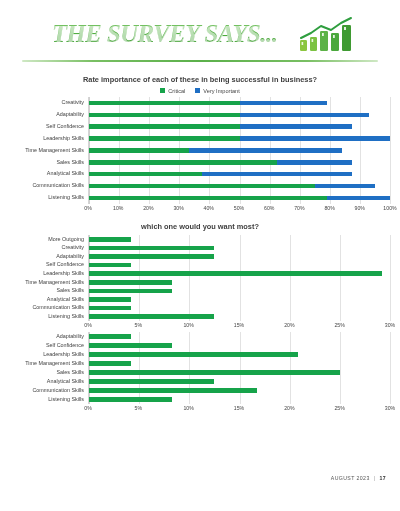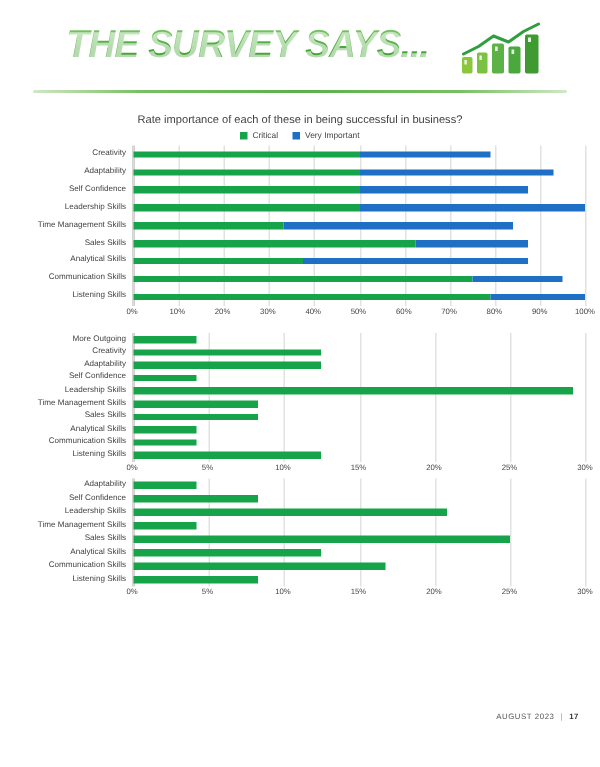--- a/index.html
+++ b/index.html
@@ -14,25 +14,25 @@
     color: #3c3c3c;
     position: relative;
     overflow: hidden;
   }
 
   
   .header {
     position: relative;
     height: 68px;
     display: flex;
-    align-items: flex-start;
+    align-items: center;
     justify-content: center;
     gap: 14px;
-    padding-top: 14px;
     box-sizing: border-box;
+    font-family: Liberation Serif, serif;
   }
   .page-title {
     font-size: 26px;
     font-weight: bold;
     font-style: italic;
     letter-spacing: -0.5px;
     color: #5cb84b;
     background: linear-gradient(180deg, #8ed07a 0%, #49a93a 55%, #3f9a32 100%);
     -webkit-background-clip: text;
     background-clip: text;
@@ -60,21 +60,21 @@
   }
 
   
   .chart-block { padding: 0 10px; box-sizing: border-box; }
   .chart-title {
     text-align: center;
     font-size: 7.4px;
     color: #3f3f3f;
     line-height: 1.35;
     margin: 7px 0 3px 0;
-    font-weight: normal;
+    font-weight: bold;
   }
   .legend {
     display: flex;
     justify-content: center;
     gap: 10px;
     margin-bottom: 3px;
   }
   .legend-item { display: flex; align-items: center; gap: 3px; }
   .legend-swatch { width: 5px; height: 5px; display: block; }
   .legend-label { font-size: 5.6px; color: #454545; }
@@ -274,20 +274,21 @@
       <div class="tick" style="left: 60%;">60%</div>
       <div class="tick" style="left: 70%;">70%</div>
       <div class="tick" style="left: 80%;">80%</div>
       <div class="tick" style="left: 90%;">90%</div>
       <div class="tick" style="left: 100%;">100%</div>
     </div>
 </div>
 
 <div class="chart-block">
   <div class="chart-title">
+    <div>which one would you want most?</div>
   </div>
 
   <div class="plot" style="height:86px;">
     <div class="cat-labels">
       <div class="cat-label">More Outgoing</div>
       <div class="cat-label">Creativity</div>
       <div class="cat-label">Adaptability</div>
       <div class="cat-label">Self Confidence</div>
       <div class="cat-label">Leadership Skills</div>
       <div class="cat-label">Time Management Skills</div>

